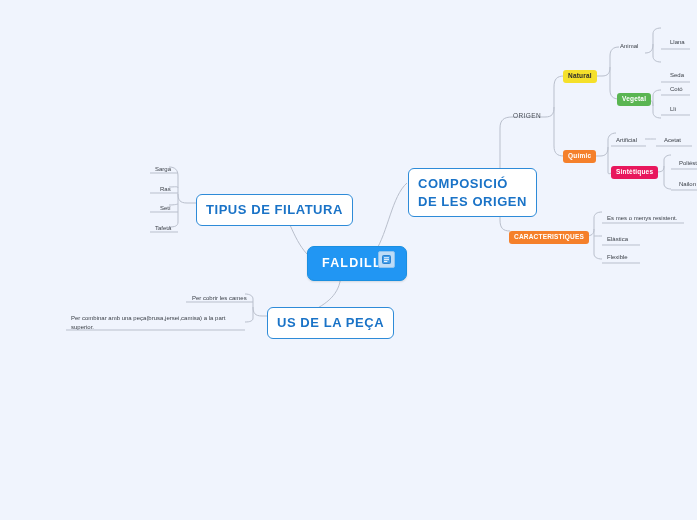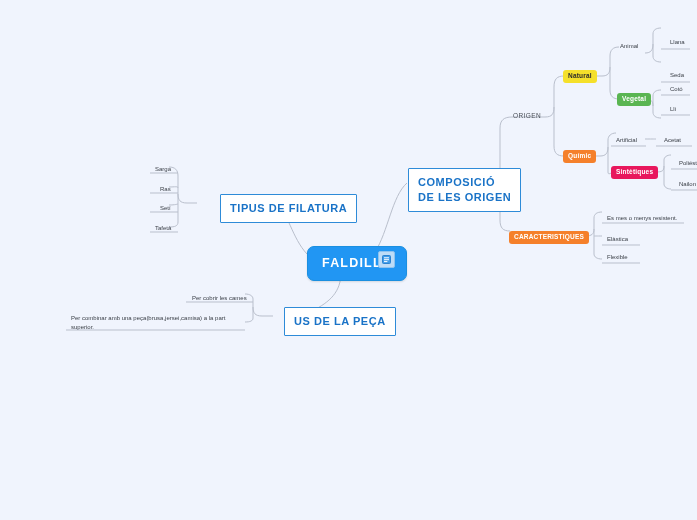--- a/index.html
+++ b/index.html
@@ -57,22 +57,22 @@
     align-items: center;
     justify-content: center;
   }
   .note-icon svg { display: block; }
 
   
   .lvl1-box {
     background: #ffffff;
     color: #1a73c7;
     border: 1.3px solid #2e8bd8;
-    border-radius: 1px;
-    font-size: 11px;
+    border-radius: 6px;
+    font-size: 13px;
     font-weight: bold;
     letter-spacing: .55px;
     padding: 6px 9px;
     line-height: 1.35;
   }
 
   
   .badge {
     border-radius: 3px;
     font-size: 6.5px;
@@ -211,23 +211,23 @@
       <rect x="2" y="4.2" width="5" height="1" fill="#ffffff"></rect>
       <rect x="2" y="6.1" width="3.4" height="1" fill="#ffffff"></rect>
     </svg>
   </div>
 
   <div class="node lvl1-box" style="left:408px; top:168px;">
     <div>COMPOSICIÓ</div>
     <div>DE LES ORIGEN</div>
   </div>
 
-  <div class="node lvl1-box" style="left:196px; top:194px;margin-left:24px;">TIPUS DE FILATURA</div>
-
-  <div class="node lvl1-box" style="left:284px; top:307px;">US DE LA PEÇA</div>
+  <div class="node lvl1-box" style="left:196px; top:194px;">TIPUS DE FILATURA</div>
+
+  <div class="node lvl1-box" style="left:267px; top:307px;">US DE LA PEÇA</div>
 
   <div class="node plainlabel" style="left:511px; top:111px;">ORIGEN</div>
 
   <div class="node badge dark-text" style="left:563px; top:70px; background:#f5e02a;">Natural</div>
 
   <div class="node badge light-text" style="left:563px; top:150px; background:#f5802b;">Químic</div>
 
   <div class="node leaf" style="left:617px; top:41px;">Animal</div>
 
   <div class="node badge light-text" style="left:617px; top:93px; background:#5ab552;">Vegetal</div>

